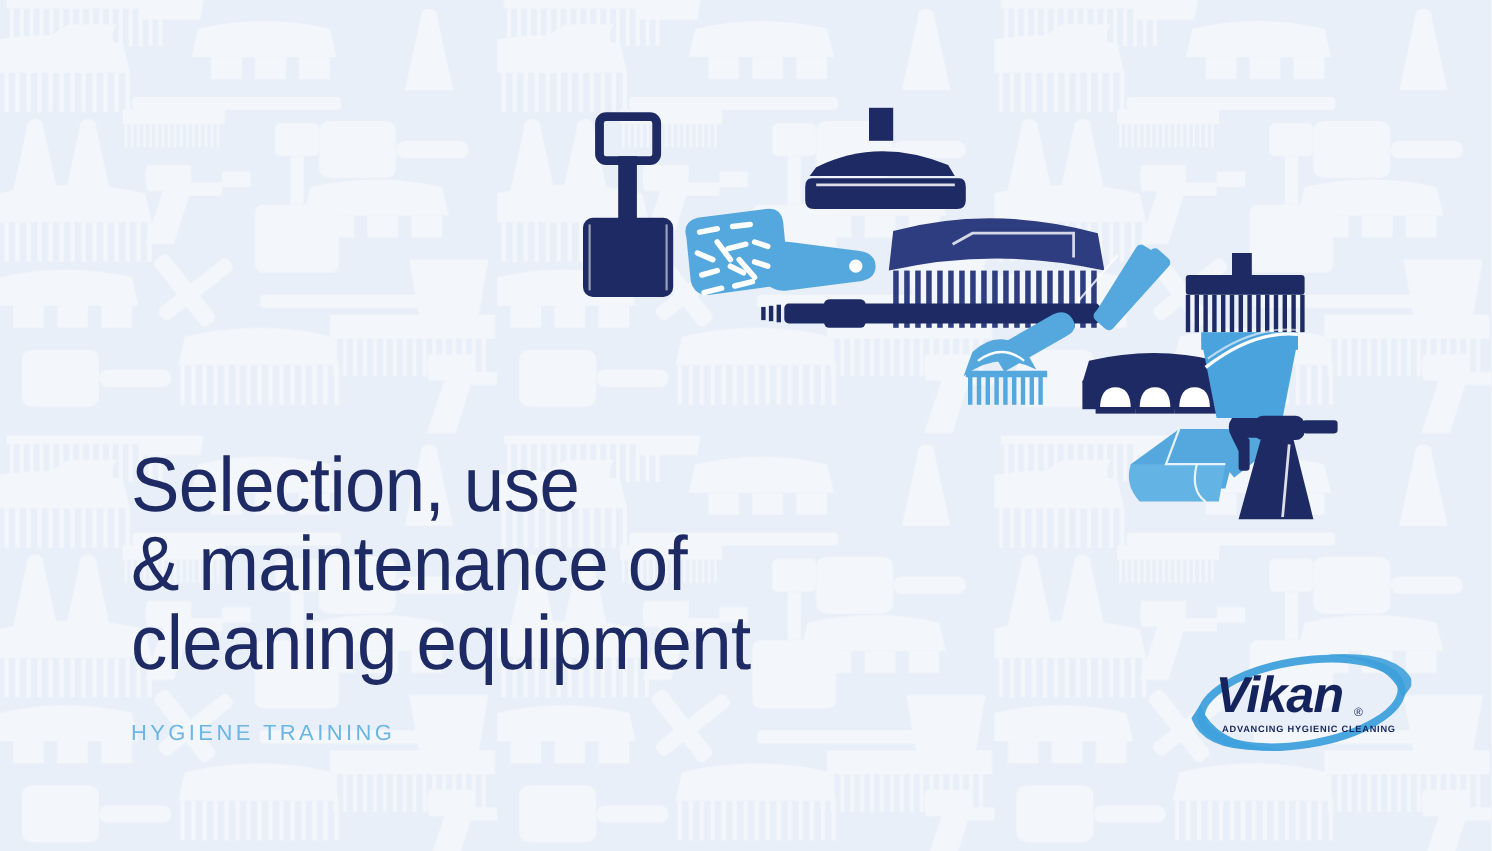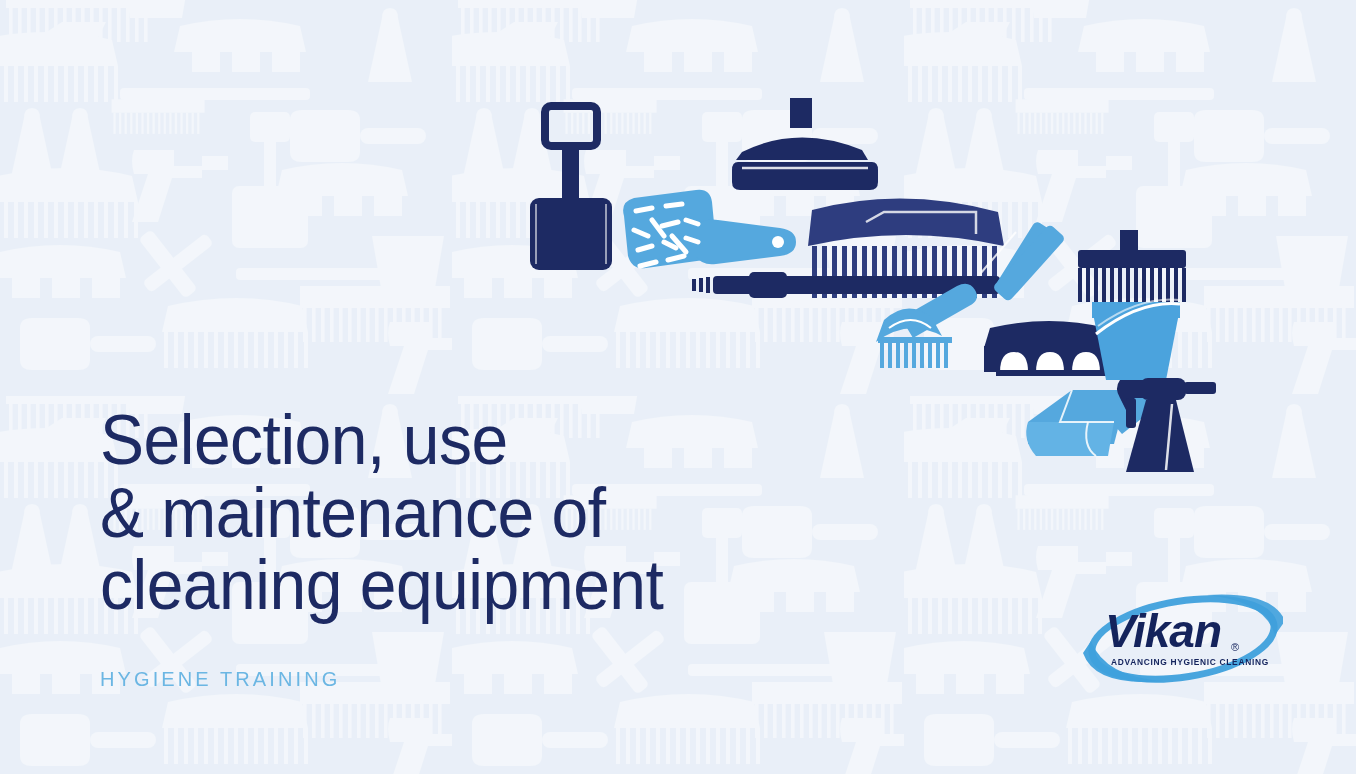--- a/index.html
+++ b/index.html
@@ -33,40 +33,40 @@
     position: absolute;
     left: 500px;
     top: 80px;
     width: 740px;
     height: 400px;
   }
 
   
   #title-block {
     position: absolute;
-    left: 100px;
+    left: 119px;
     top: 404px;
     width: 720px;
   }
 
   #page-title {
     font-family: "Liberation Sans", sans-serif;
     font-weight: 300;
     font-size: 66px;
     line-height: 68px;
     letter-spacing: -0.5px;
     color: #1d2a63;
     white-space: pre-line;
     -webkit-font-smoothing: antialiased;
     transform: scaleY(1.06);
     transform-origin: left top;
   }
 
   #subtitle {
-    margin-top: 60px;
+    margin-top: 48px;
     font-family: "Liberation Sans", sans-serif;
     font-weight: 400;
     font-size: 20px;
     letter-spacing: 3.1px;
     color: #6bb6e3;
   }
 
   
   #logo {
     position: absolute;

